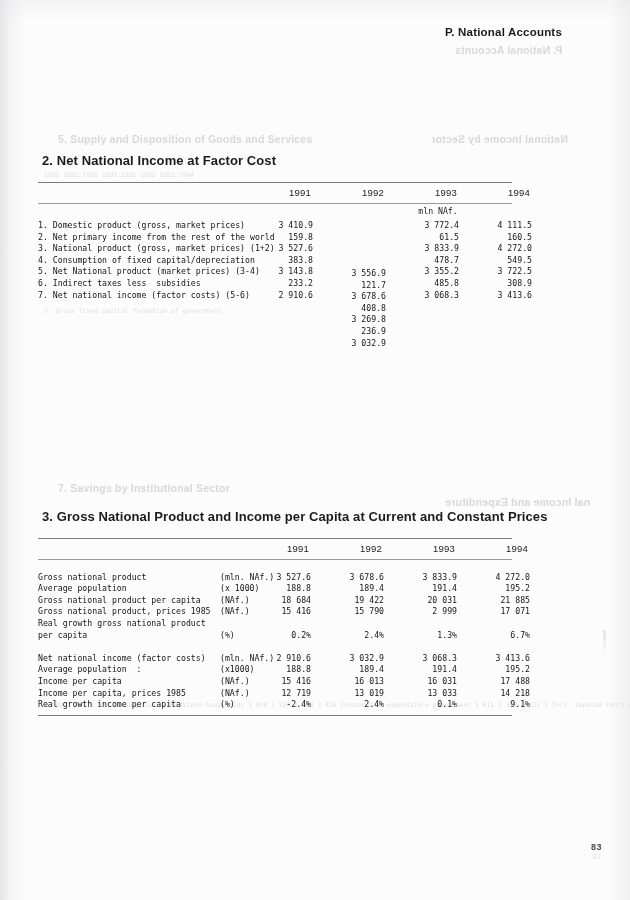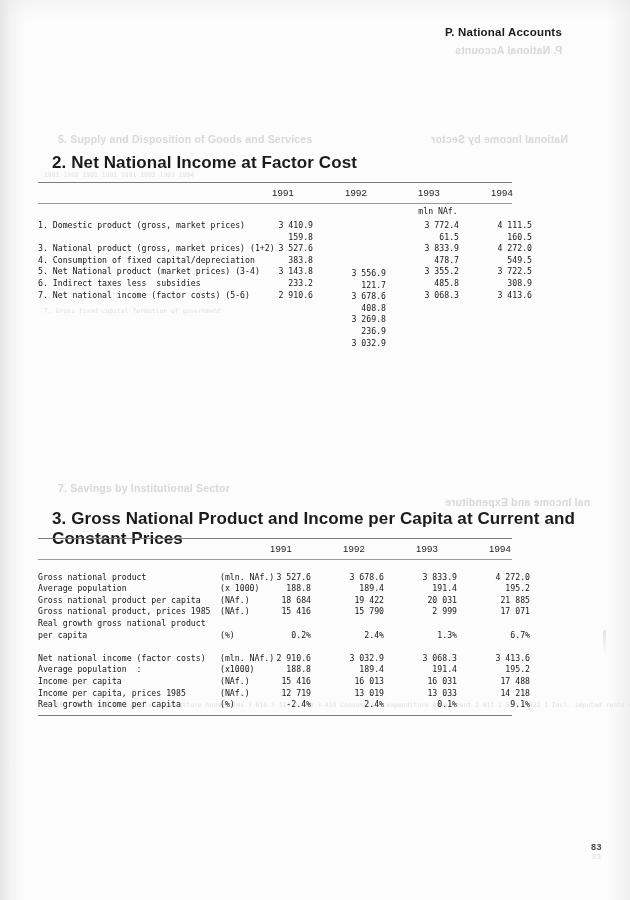--- a/index.html
+++ b/index.html
@@ -67,22 +67,22 @@
   .bleed-mono {
     font-family: "DejaVu Sans Mono", monospace;
     font-size: 6.4px;
     color: #e0e0e2;
     line-height: 11.6px;
   }
 
   
   .sec-title {
     position: absolute;
-    left: 52px;
-    font-size: 17px;
+    left: 42px;
+    font-size: 13px;
     font-weight: bold;
     color: #1b1b1b;
     letter-spacing: 0.1px;
   }
 
   
   .tbl {
     position: absolute;
     left: 38px;
     width: 474px;
@@ -99,21 +99,21 @@
   .hdr-row {
     position: relative;
     height: 20px;
     font-size: 9.5px;
     color: #1b1b1b;
   }
   .hdr-year {
     position: absolute;
     top: 4px;
     width: 56px;
-    text-align: center;
+    text-align: right;
     font-size: 9.5px;
     letter-spacing: 0.2px;
   }
 
   .unit-line {
     position: relative;
     height: 16px;
   }
   .unit-line .unit-center {
     position: absolute;
@@ -238,20 +238,21 @@
     </div>
 
     <div class="data-row">
       <span class="lbl">1. Domestic product (gross, market prices)</span>
       <span class="val c0">3 410.9</span>
       <span class="val c1">3 556.9</span>
       <span class="val c2">3 772.4</span>
       <span class="val c3">4 111.5</span>
     </div>
     <div class="data-row">
+      <span class="lbl">2. Net primary income from the rest of the world</span>
       <span class="val c0">159.8</span>
       <span class="val c1">121.7</span>
       <span class="val c2">61.5</span>
       <span class="val c3">160.5</span>
     </div>
     <div class="data-row">
       <span class="lbl">3. National product (gross, market prices) (1+2)</span>
       <span class="val c0">3 527.6</span>
       <span class="val c1">3 678.6</span>
       <span class="val c2">3 833.9</span>

